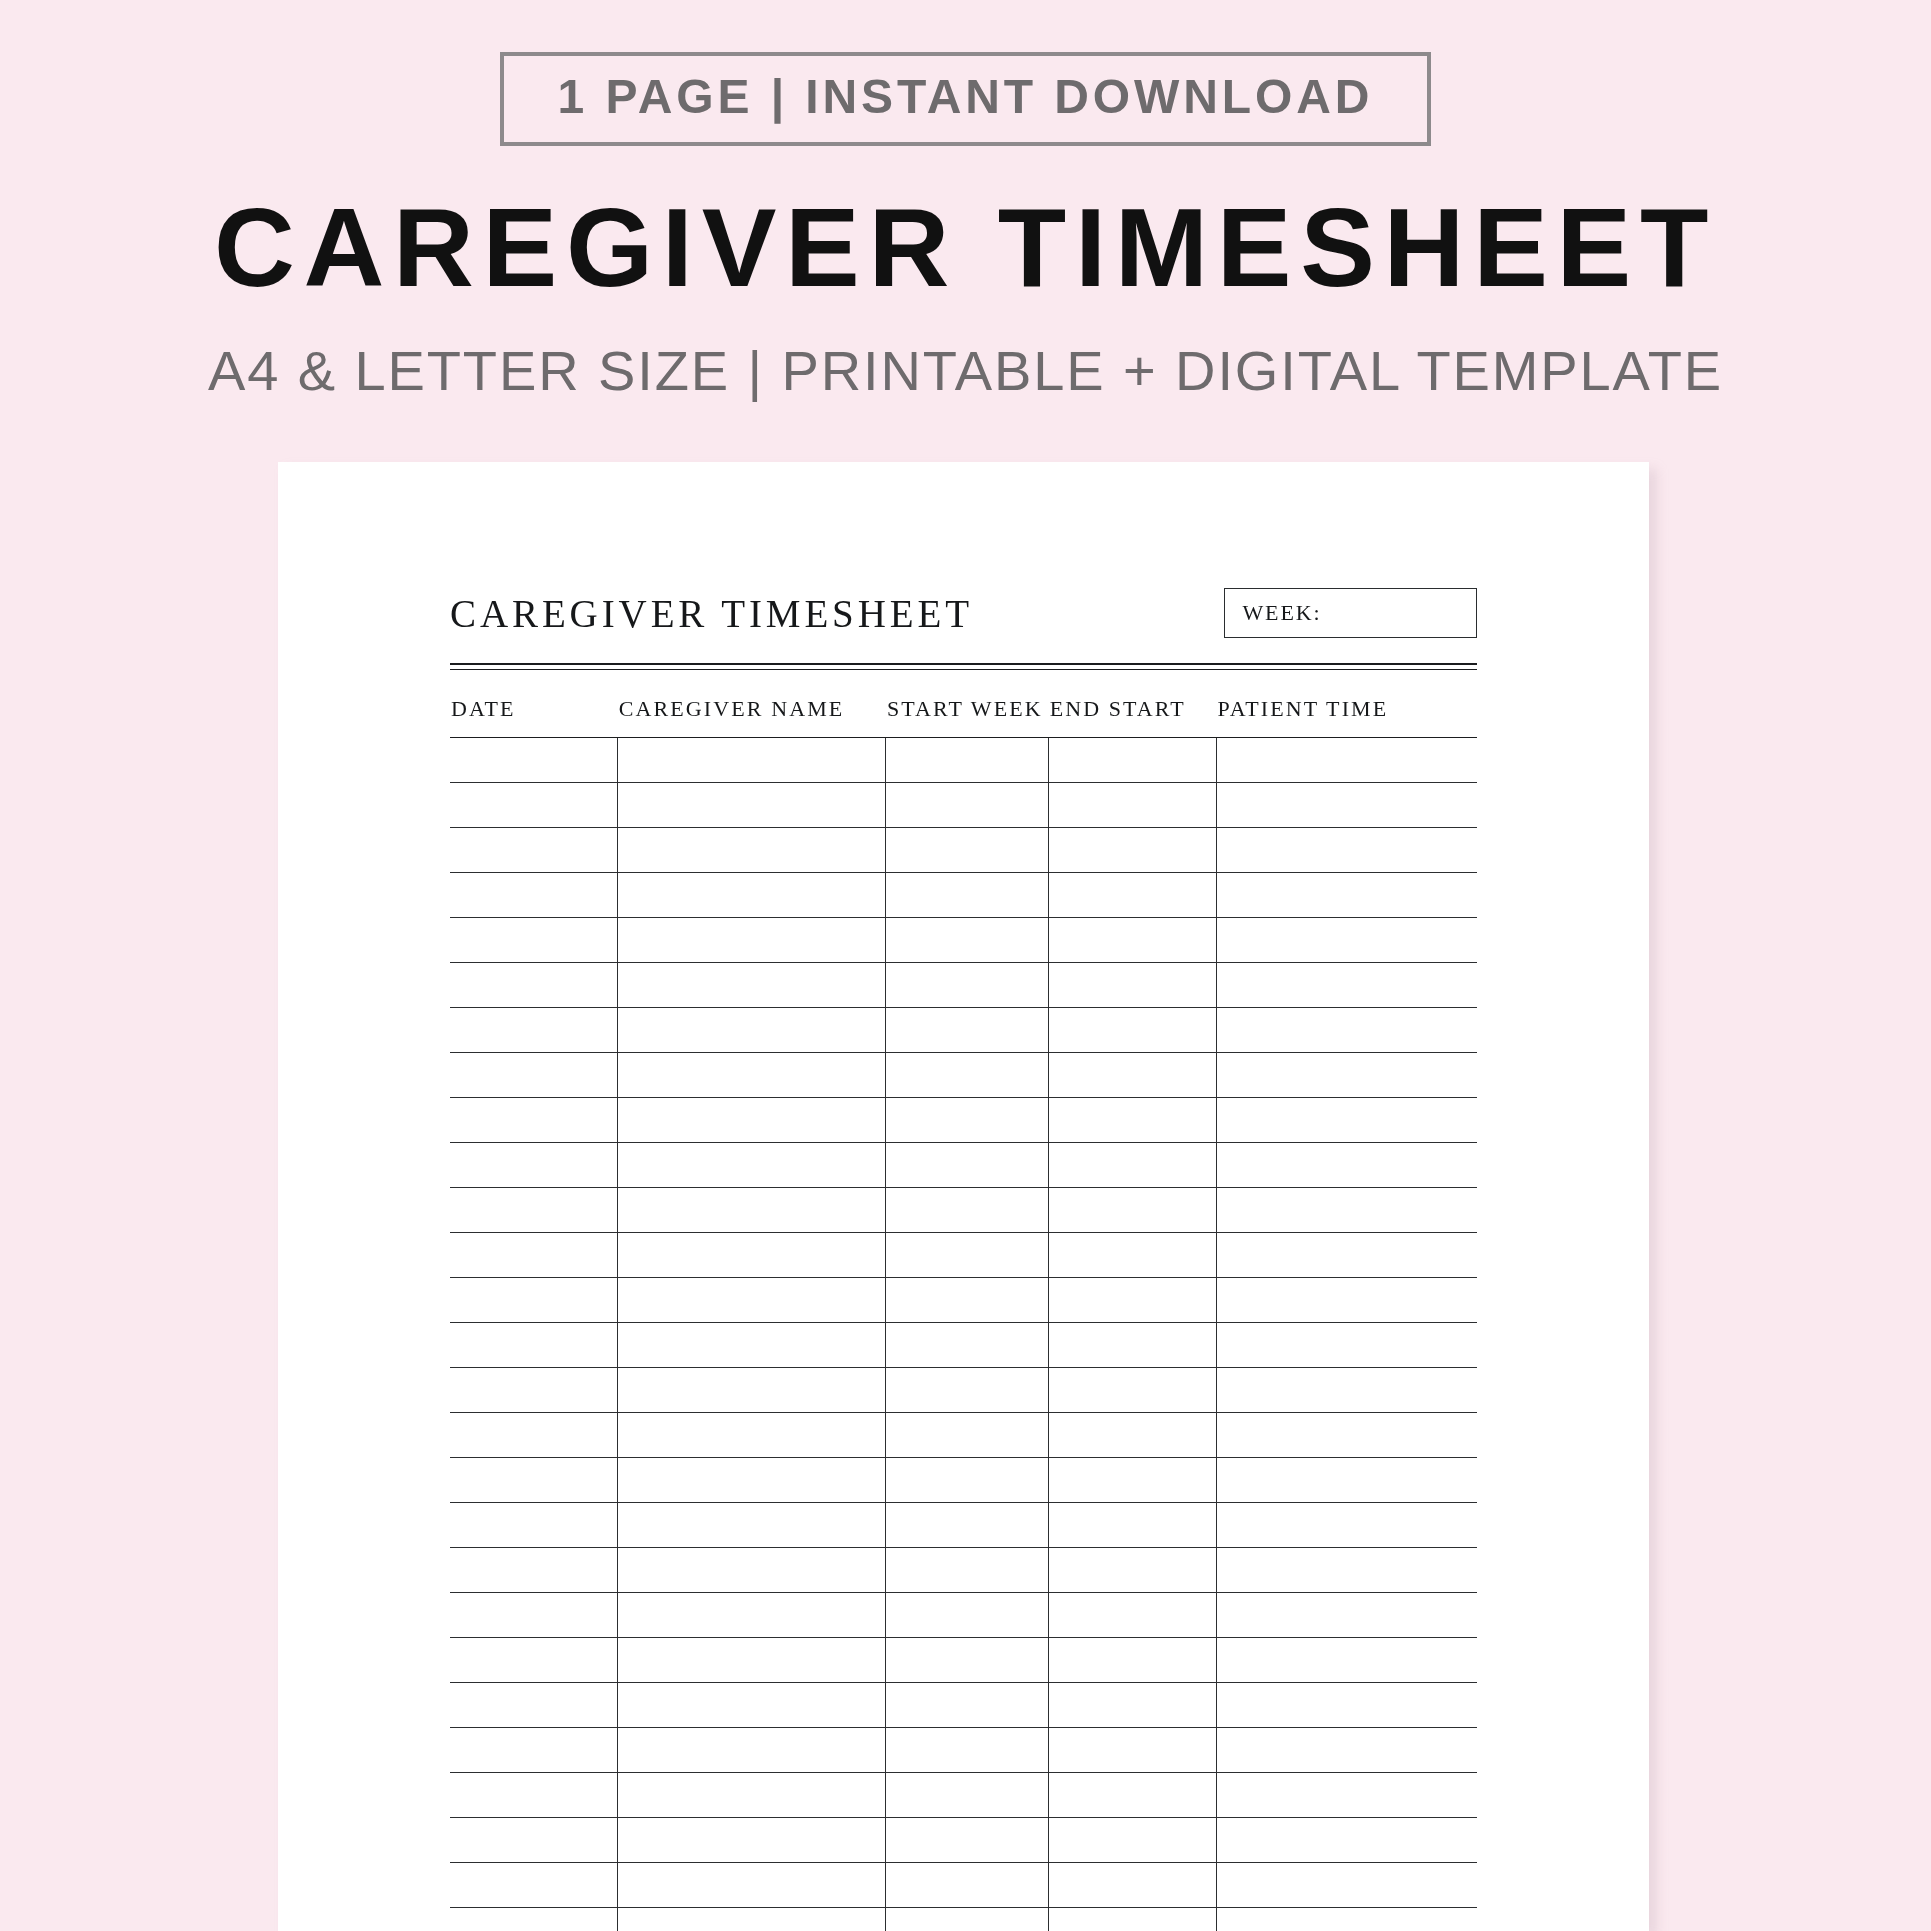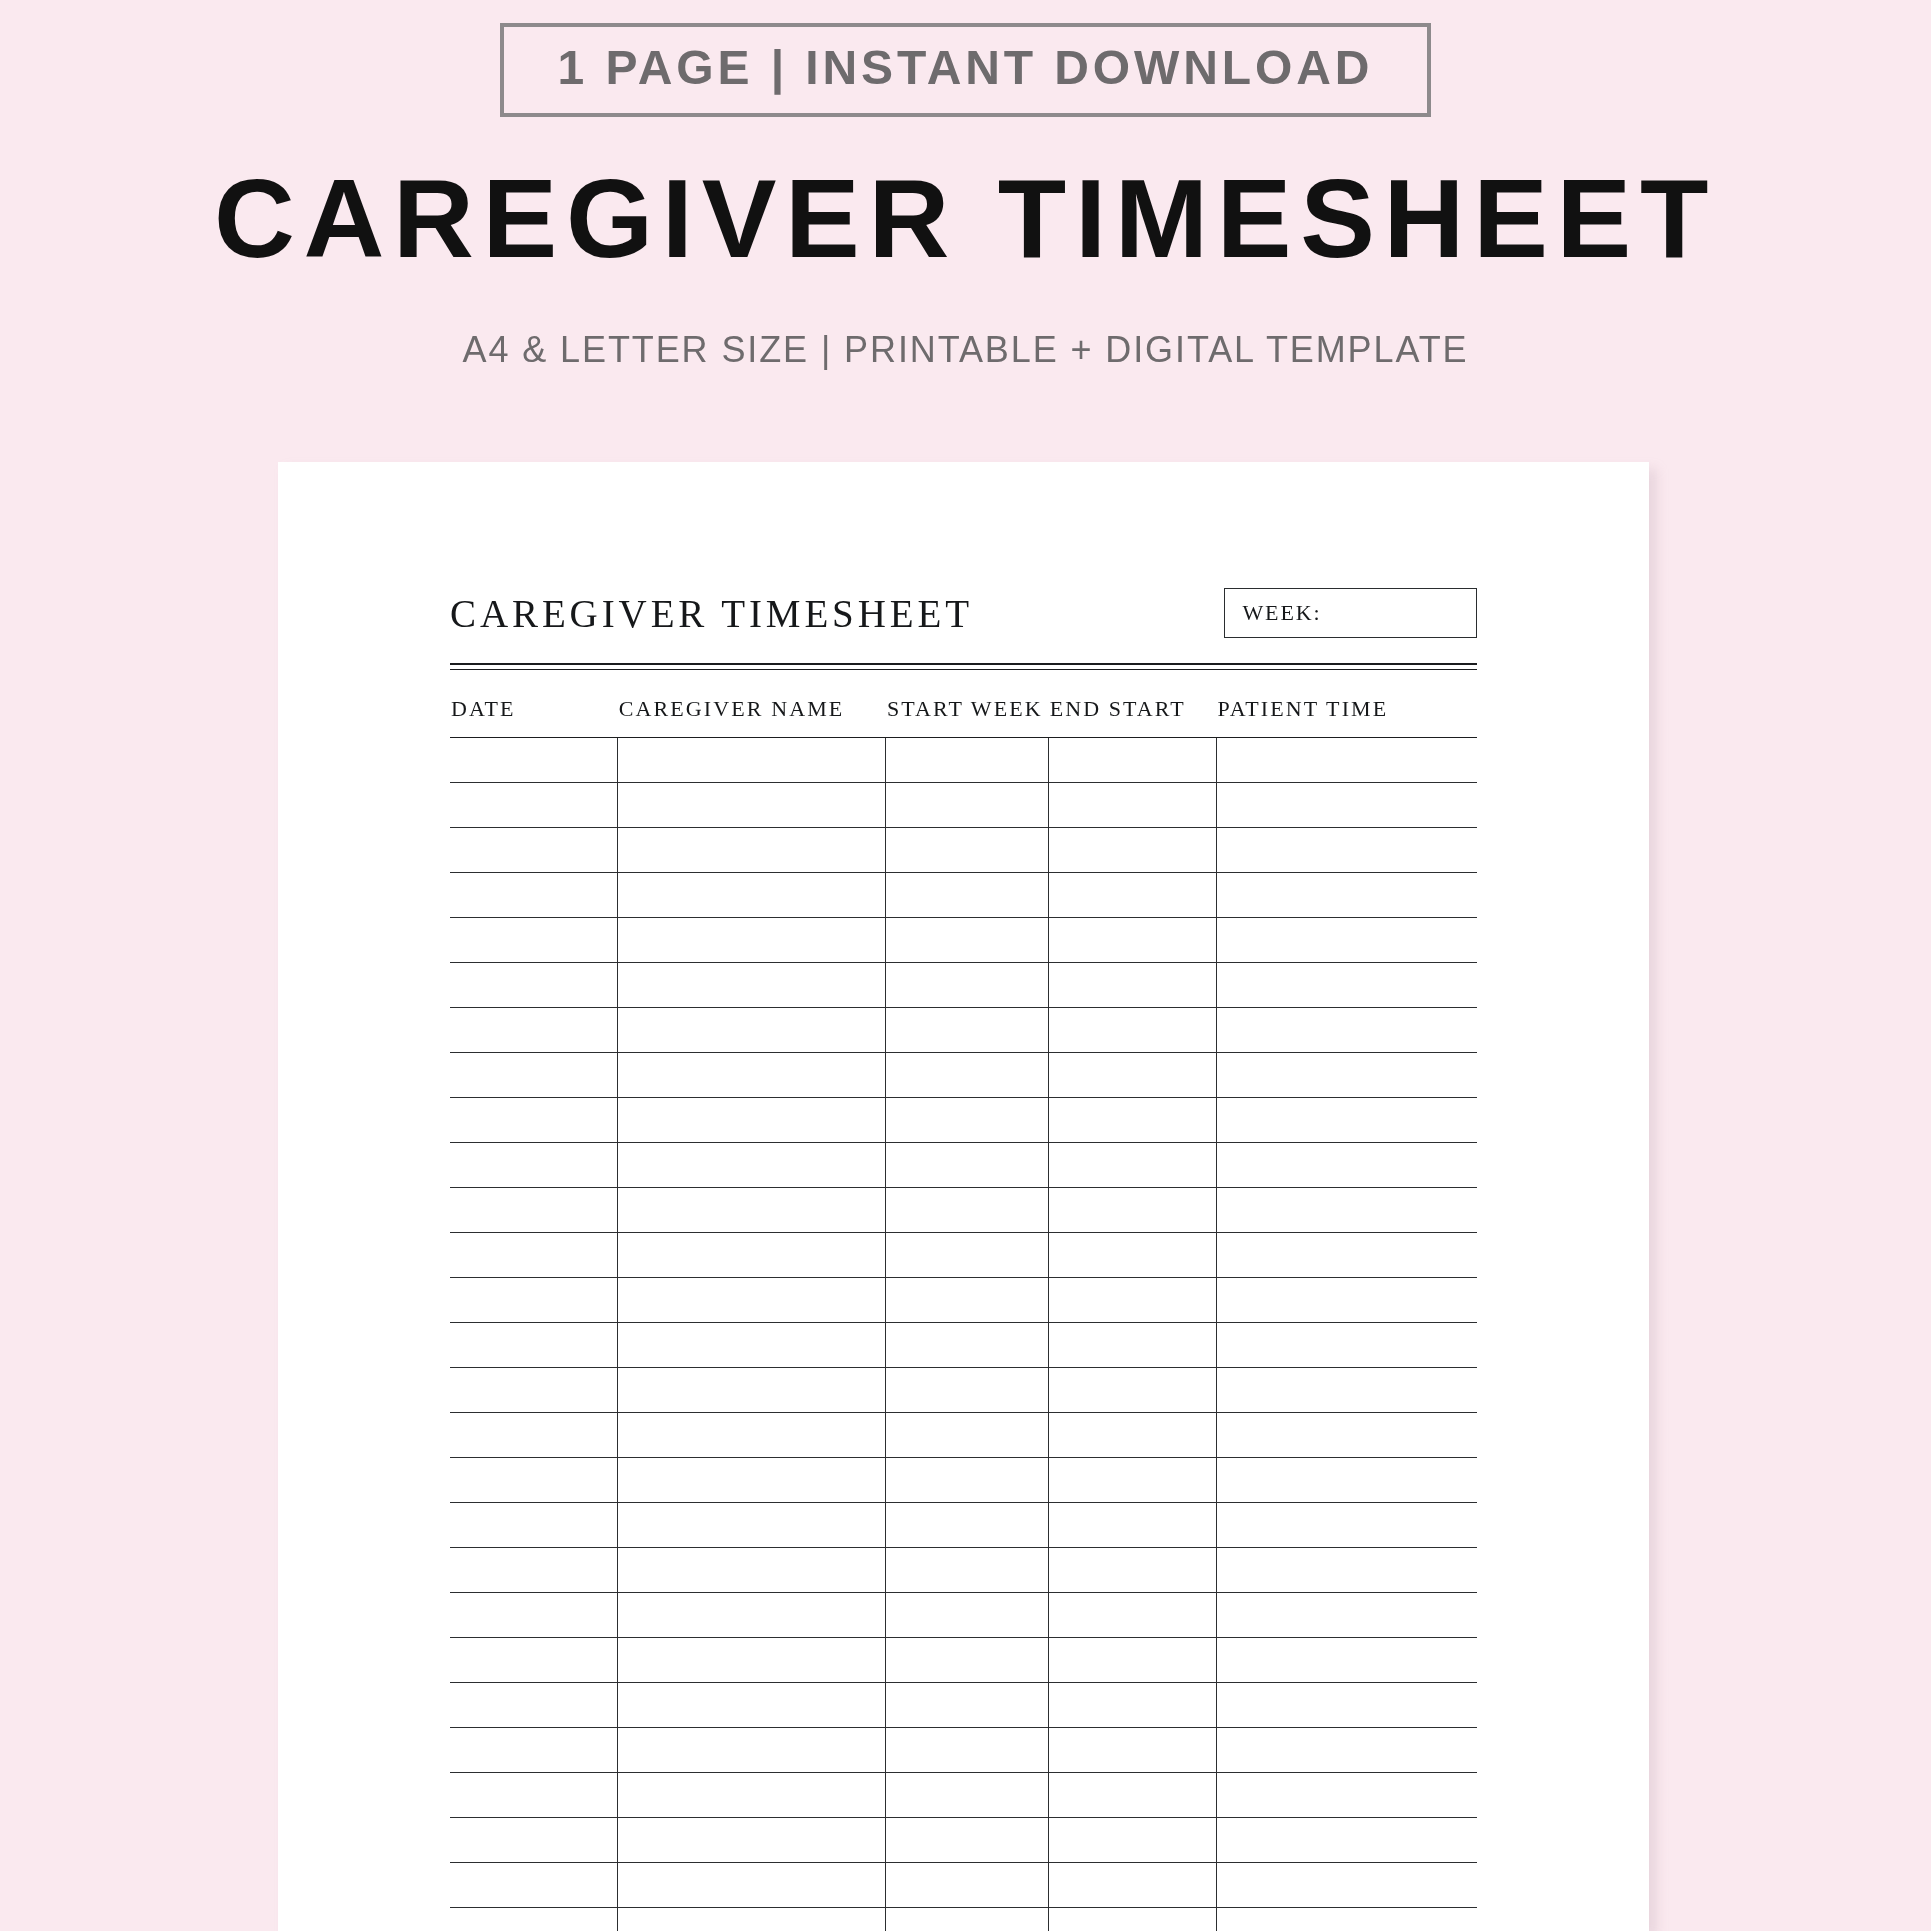--- a/index.html
+++ b/index.html
@@ -12,21 +12,21 @@
     background: #fae9ef;
     font-family: "Liberation Sans", sans-serif;
     overflow: hidden;
     position: relative;
   }
 
   
   .promo-wrap {
     width: 100%;
     text-align: center;
-    padding-top: 23px;
+    padding-top: 52px;
     box-sizing: border-box;
   }
   .promo-badge {
     display: inline-block;
     border: 4.8px solid #8d8a8c;
     padding: 17.4px 54px 21px 54px;
     box-sizing: border-box;
   }
   .promo-badge-text {
     font-size: 48px;
@@ -42,22 +42,22 @@
     font-size: 112px;
     font-weight: 700;
     letter-spacing: 8.7px;
     color: #111111;
     line-height: 1;
     text-align: center;
     white-space: nowrap;
   }
 
   .sub-title {
-    margin-top: 57px;
-    font-size: 36px;
+    margin-top: 39px;
+    font-size: 56px;
     letter-spacing: 1.9px;
     color: #6e6b6d;
     font-weight: 500;
     line-height: 1;
     text-align: center;
     white-space: nowrap;
   }
 
   
   .paper-shadow {

